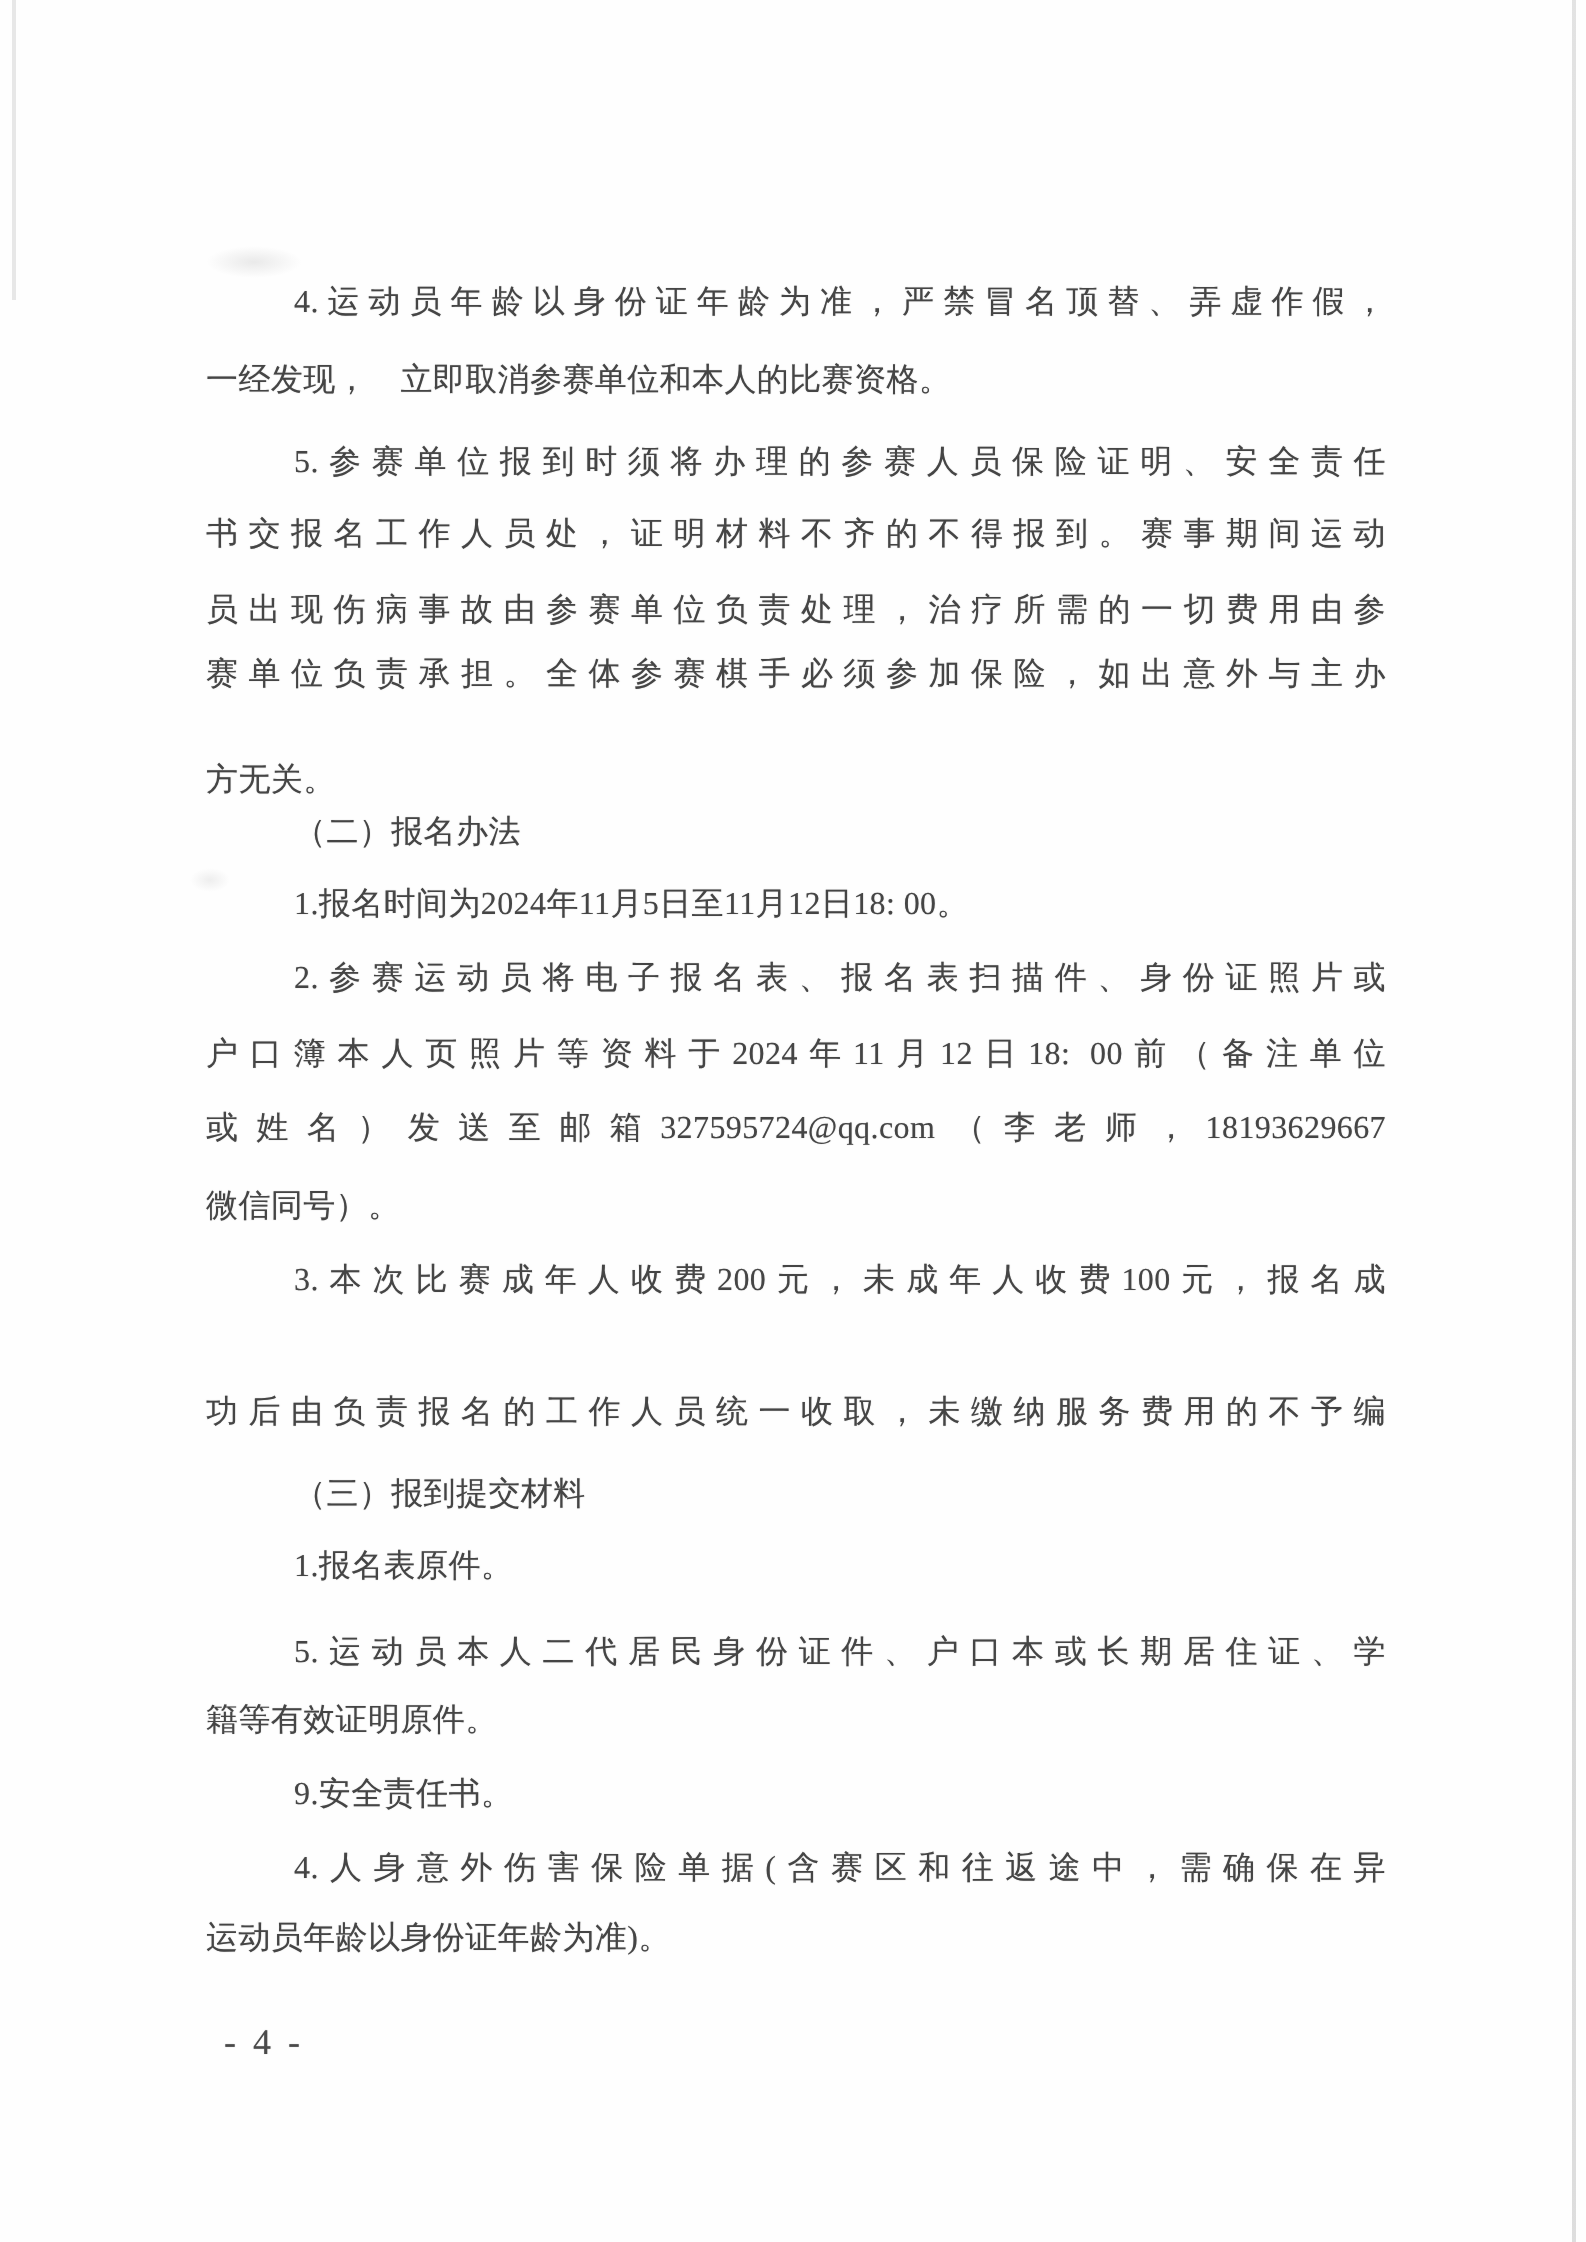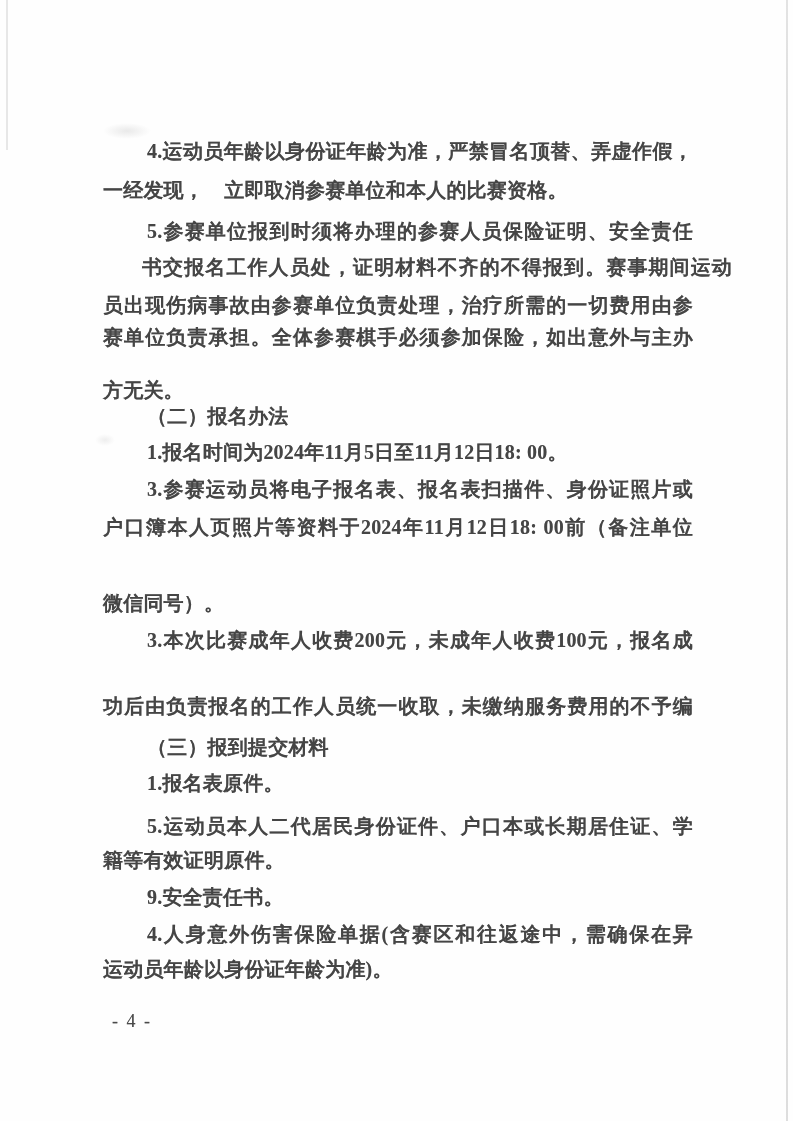--- a/index.html
+++ b/index.html
@@ -9,27 +9,26 @@
     background:#fefefef9;
     overflow:hidden;
     font-family:"Liberation Serif","DejaVu Serif",serif;
   }
   .textblock{position:absolute;left:0;top:0;width:100%;height:100%;}
   .line{
     position:absolute;
     left:103px;
     width:590px;
     box-sizing:border-box;
-    font-size:20px;
+    font-size:16px;
     line-height:27px;
     color:#454545;
     letter-spacing:0.2px;
     text-shadow:0 0 0.5px rgba(90,90,90,.5);
     white-space:nowrap;
-    font-weight:bold;
   }
   .line.indent{padding-left:44px;}
   .line.justify{
     white-space:normal;
     text-align:justify;
     text-align-last:justify;
   }
   .page-number{
     position:absolute;
     left:112px;top:1010px;
@@ -64,28 +63,29 @@
 <div class="page">
   <div class="smudge-a"></div>
   <div class="smudge-b"></div>
   <div class="edge-left-top"></div>
   <div class="edge-right"></div>
 
   <div class="textblock" id="doc-body">
       <div class="line indent justify" style="top: 138px;">4.运动员年龄以身份证年龄为准，严禁冒名顶替、弄虚作假，</div>
       <div class="line" style="top: 177px;">一经发现，　立即取消参赛单位和本人的比赛资格。</div>
       <div class="line indent justify" style="top: 218px;">5.参赛单位报到时须将办理的参赛人员保险证明、安全责任</div>
-      <div class="line justify" style="top: 254px; margin-left: 39px;">书交报名工作人员处，证明材料不齐的不得报到。赛事期间运动</div>
+      <div class="line justify" style="top: 254px;">书交报名工作人员处，证明材料不齐的不得报到。赛事期间运动</div>
       <div class="line justify" style="top: 292px;">员出现伤病事故由参赛单位负责处理，治疗所需的一切费用由参</div>
       <div class="line justify" style="top: 324px;">赛单位负责承担。全体参赛棋手必须参加保险，如出意外与主办</div>
       <div class="line" style="top: 377px;">方无关。</div>
       <div class="line indent" style="top: 403px;">（二）报名办法</div>
       <div class="line indent" style="top: 439px;">1.报名时间为2024年11月5日至11月12日18: 00。</div>
-      <div class="line indent justify" style="top: 476px;">3.参赛运动员将电子报名表、报名表扫描件、身份证照片或</div>
+      <div class="line indent justify" style="top: 476px;">2.参赛运动员将电子报名表、报名表扫描件、身份证照片或</div>
       <div class="line justify" style="top: 514px;">户口簿本人页照片等资料于2024年11月12日18: 00前（备注单位</div>
+      <div class="line justify" style="top: 551px;">或姓名）发送至邮箱327595724@qq.com（李老师，18193629667</div>
       <div class="line" style="top: 590px;">微信同号）。</div>
       <div class="line indent justify" style="top: 627px;">3.本次比赛成年人收费200元，未成年人收费100元，报名成</div>
       <div class="line justify" style="top: 693px;">功后由负责报名的工作人员统一收取，未缴纳服务费用的不予编</div>
       <div class="line indent" style="top: 734px;">（三）报到提交材料</div>
       <div class="line indent" style="top: 770px;">1.报名表原件。</div>
       <div class="line indent justify" style="top: 813px;">5.运动员本人二代居民身份证件、户口本或长期居住证、学</div>
       <div class="line" style="top: 847px;">籍等有效证明原件。</div>
       <div class="line indent" style="top: 884px;">9.安全责任书。</div>
       <div class="line indent justify" style="top: 921px;">4.人身意外伤害保险单据(含赛区和往返途中，需确保在异</div>
       <div class="line" style="top: 956px;">运动员年龄以身份证年龄为准)。</div>

